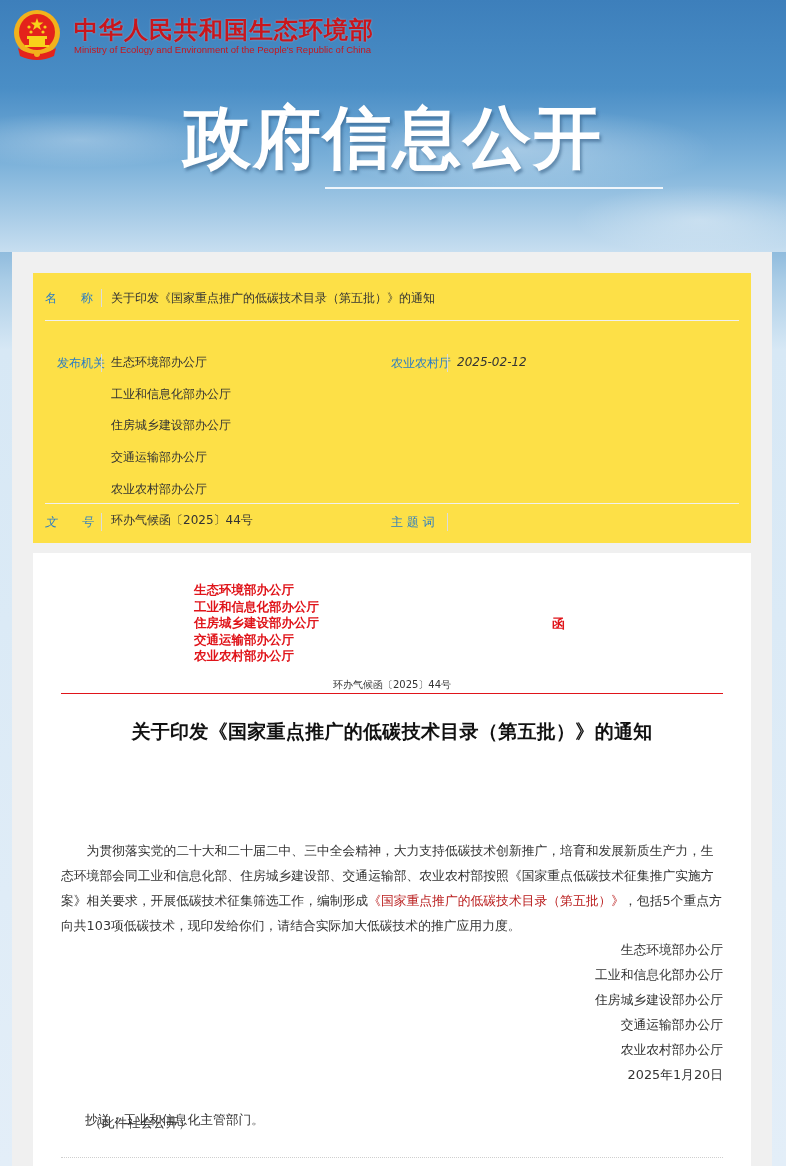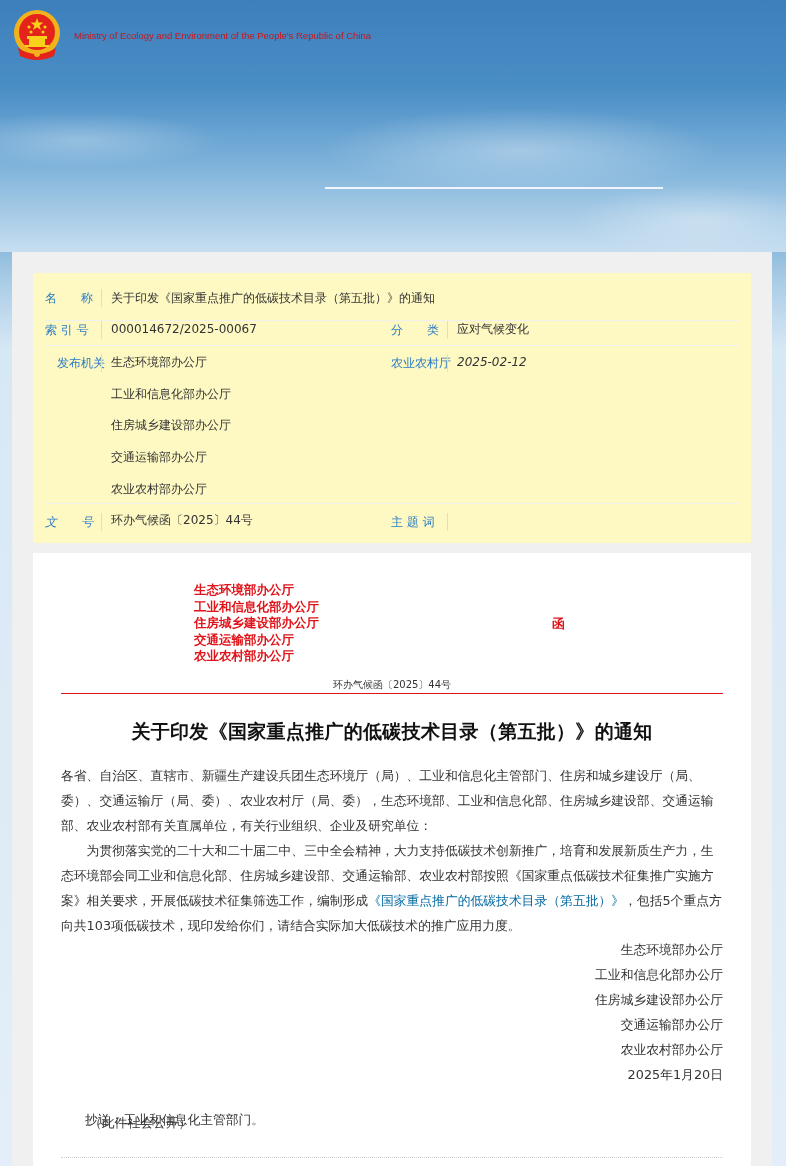--- a/index.html
+++ b/index.html
@@ -28,21 +28,21 @@
       text-shadow: 2px 3px 3px rgba(30,70,110,0.45);
     }
     .hero-line { position: absolute; left: 325px; top: 187px; width: 338px; height: 2px; background: rgba(255,255,255,0.85); }
 
     .outer {
       position: absolute; left: 12px; top: 252px; width: 760px; height: 914px;
       background: #f0f0f0;
     }
     .meta-card {
       position: absolute; left: 33px; top: 273px; width: 718px; height: 270px;
-      background: #fef9c3;
+      background: #fde047;
     }
     .meta-row { position: absolute; left: 12px; right: 12px; border-bottom: 1px solid #f0f0f0; }
     .meta-label {
       position: absolute; color: #2b7dc4; font-size: 12px; line-height: 16px;
     }
     .meta-sep { position: absolute; width: 1px; height: 18px; background: #dcdcdc; }
     .meta-value { position: absolute; color: #333333; font-size: 12px; line-height: 16px; }
 
     .doc-card {
       position: absolute; left: 33px; top: 553px; width: 718px; height: 613px;
@@ -50,21 +50,21 @@
     }
     .issuers { position: absolute; left: 161px; top: 29px; }
     .issuer { color: #e0141a; font-size: 12.5px; font-weight: bold; line-height: 16.5px; }
     .han { position: absolute; left: 519px; top: 62px; color: #e0141a; font-size: 13px; font-weight: bold; }
     .docno-top { position: absolute; left: 0; width: 718px; top: 125px; text-align: center; color: #333; font-size: 10px; }
     .red-rule { position: absolute; left: 28px; top: 140px; width: 662px; height: 1px; background: #e0141a; }
     .doc-title { position: absolute; left: 0; width: 718px; top: 166px; text-align: center; color: #111; font-size: 19px; font-weight: bold; letter-spacing: 0.3px; }
     .body-text { position: absolute; left: 28px; width: 662px; color: #333; font-size: 12.8px; line-height: 25px; }
     .para1 { top: 210px; }
     .para2 { top: 285px; text-indent: 2em; }
-    .link { color: #0369a1; }
+    .link { color: #b91c1c; }
     .signers { position: absolute; right: 28px; top: 384px; text-align: right; }
     .signer { color: #333; font-size: 12.8px; line-height: 25px; }
     .public-note { position: absolute; left: 56px; top: 562px; color: #333; font-size: 12.8px; }
     .cc { position: absolute; left: 52px; top: 559px; color: #333; font-size: 12.8px; }
     .dotted { position: absolute; left: 28px; top: 604px; width: 662px; height: 0; border-top: 1px dotted #cfcfcf; }
   </style>
 </head>
 <body>
 
 <div class="banner">
@@ -77,44 +77,38 @@
       <circle cx="33" cy="19" r="1.6" fill="#f8d21a"></circle>
       <circle cx="19" cy="24" r="1.6" fill="#f8d21a"></circle>
       <circle cx="31" cy="24" r="1.6" fill="#f8d21a"></circle>
       <rect x="15" y="28" width="20" height="3" fill="#f8d21a"></rect>
       <rect x="17" y="31" width="16" height="6" fill="#f8d21a"></rect>
       <rect x="13" y="37" width="24" height="2" fill="#f8d21a"></rect>
       <path d="M6 40 Q25 52 44 40 L42 48 Q25 56 8 48 Z" fill="#e4231b"></path>
       <circle cx="25" cy="46" r="3" fill="#f2b21c"></circle>
     </svg>
     <div class="logo-text">
+      <div class="logo-cn">中华人民共和国生态环境部</div>
       <div class="logo-en">Ministry of Ecology and Environment of the People's Republic of China</div>
     </div>
   </div>
+  <div class="hero-title">政府信息公开</div>
   <div class="hero-line"></div>
 </div>
 
 <div class="outer"></div>
 
 <div class="meta-card">
 
   <div class="meta-row" style="top:8px;height:40px;">
     <span class="meta-label" style="left:0;top:9px;">名　　称</span>
     <span class="meta-sep" style="left:56px;top:8px;"></span>
     <span class="meta-value" style="left:66px;top:9px;">关于印发《国家重点推广的低碳技术目录（第五批）》的通知</span>
   </div>
 
-  <div class="meta-row" style="top:40px;height:33px;">
-    <span class="meta-label" style="left:0;top:9px;">索 引 号</span>
-    <span class="meta-sep" style="left:56px;top:8px;"></span>
-    <span class="meta-value" style="left:66px;top:8px;">000014672/2025-00067</span>
-    <span class="meta-label" style="left:346px;top:9px;">分　　类</span>
-    <span class="meta-sep" style="left:402px;top:8px;"></span>
-    <span class="meta-value" style="left:412px;top:8px;">应对气候变化</span>
-  </div>
 
   <div class="meta-row" style="top:73px;height:158px;">
     <span class="meta-label" style="left:12px;top:9px;">发布机关</span>
     <span class="meta-sep" style="left:56px;top:8px;"></span>
     <span class="meta-value" style="left:66px;top:8px;">生态环境部办公厅</span>
     <span class="meta-value" style="left:66px;top:40px;">工业和信息化部办公厅</span>
     <span class="meta-value" style="left:66px;top:71px;">住房城乡建设部办公厅</span>
     <span class="meta-value" style="left:66px;top:103px;">交通运输部办公厅</span>
     <span class="meta-value" style="left:66px;top:135px;">农业农村部办公厅</span>
     <span class="meta-label" style="left:346px;top:9px;">农业农村厅</span>
@@ -138,21 +132,20 @@
     <div class="issuer">工业和信息化部办公厅</div>
     <div class="issuer">住房城乡建设部办公厅</div>
     <div class="issuer">交通运输部办公厅</div>
     <div class="issuer">农业农村部办公厅</div>
   </div>
   <div class="han">函</div>
   <div class="docno-top">环办气候函〔2025〕44号</div>
   <div class="red-rule"></div>
   <div class="doc-title">关于印发《国家重点推广的低碳技术目录（第五批）》的通知</div>
 
-  <div class="body-text para1">各省、自治区、直辖市、新疆生产建设兵团生态环境厅（局）、工业和信息化主管部门、住房和城乡建设厅（局、委）、交通运输厅（局、委）、农业农村厅（局、委），生态环境部、工业和信息化部、住房城乡建设部、交通运输部、农业农村部有关直属单位，有关行业组织、企业及研究单位：</div>
   <div class="body-text para2"><span>为贯彻落实党的二十大和二十届二中、三中全会精神，大力支持低碳技术创新推广，培育和发展新质生产力，生态环境部会同工业和信息化部、住房城乡建设部、交通运输部、农业农村部按照《国家重点低碳技术征集推广实施方案》相关要求，开展低碳技术征集筛选工作，编制形成</span><span class="link">《国家重点推广的低碳技术目录（第五批）》</span><span>，包括5个重点方向共103项低碳技术，现印发给你们，请结合实际加大低碳技术的推广应用力度。</span></div>
 
   <div class="signers">
     <div class="signer">生态环境部办公厅</div>
     <div class="signer">工业和信息化部办公厅</div>
     <div class="signer">住房城乡建设部办公厅</div>
     <div class="signer">交通运输部办公厅</div>
     <div class="signer">农业农村部办公厅</div>
     <div class="signer">2025年1月20日</div>
   </div>

